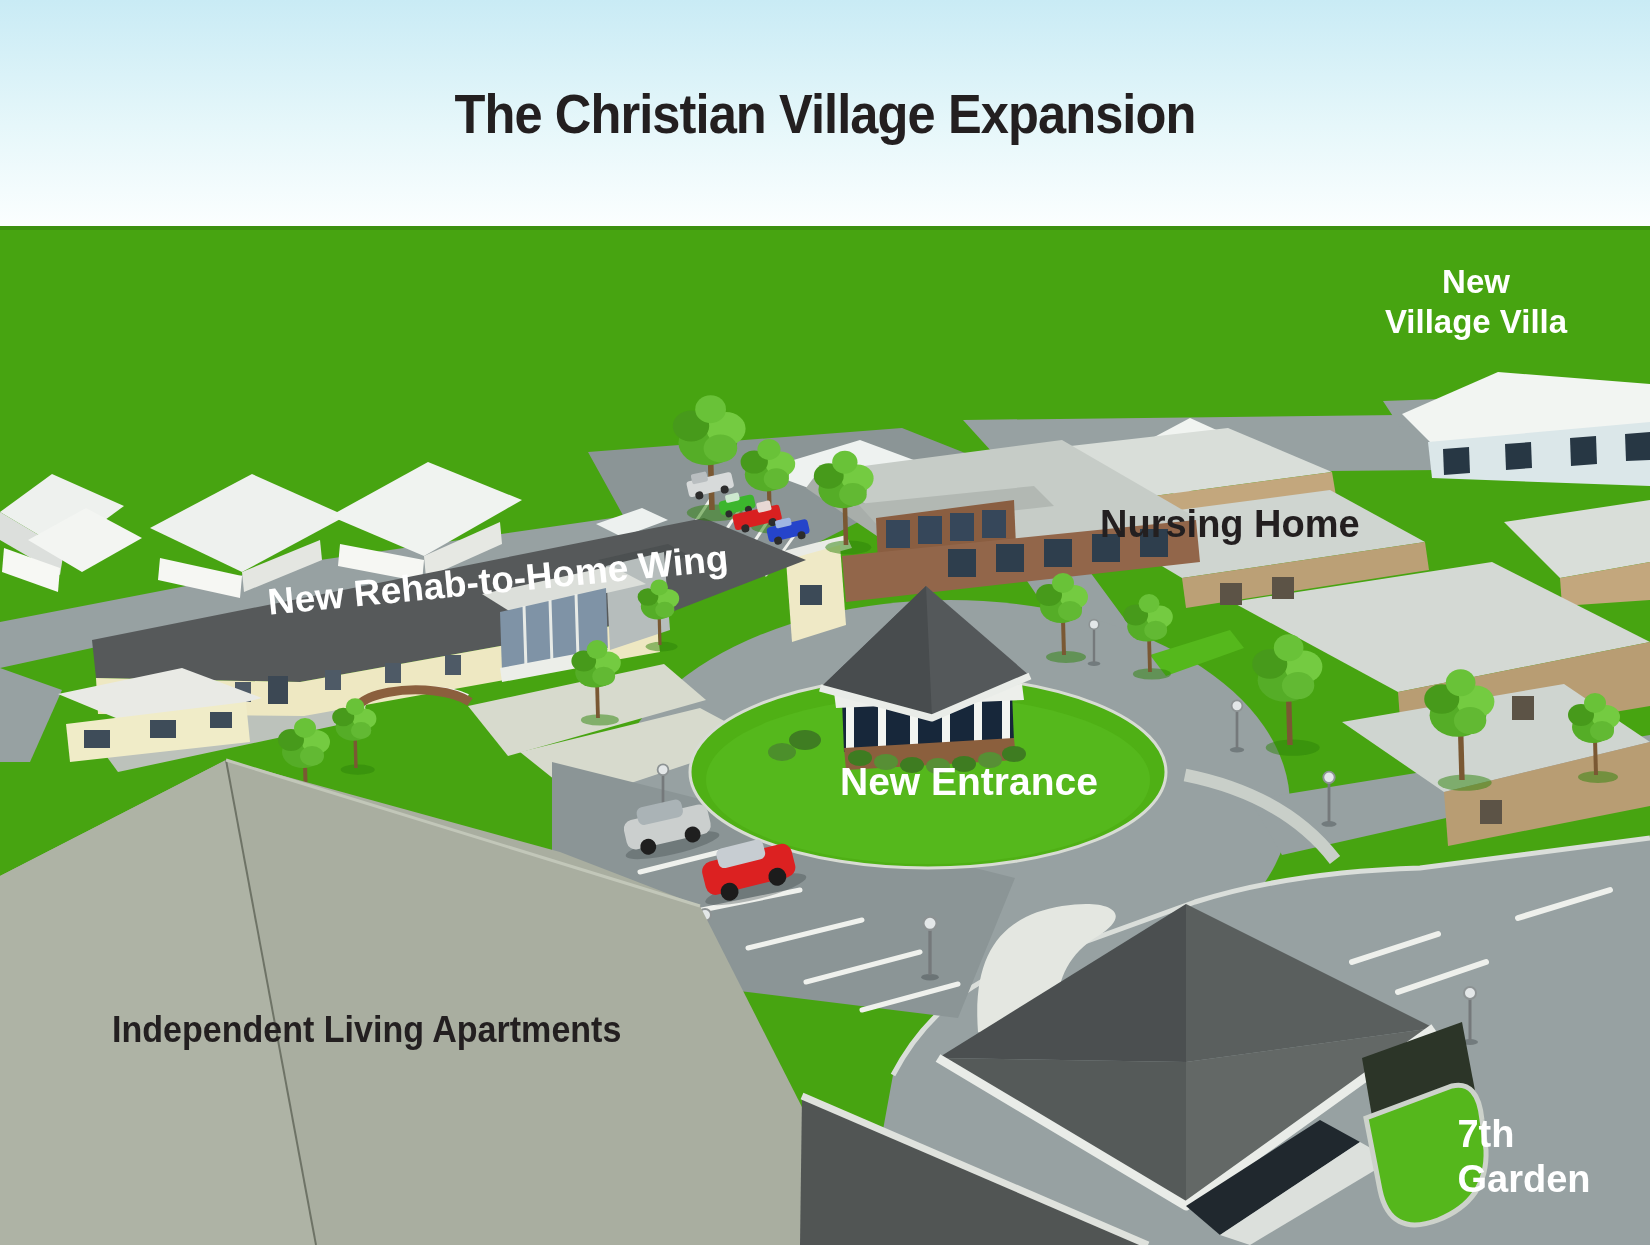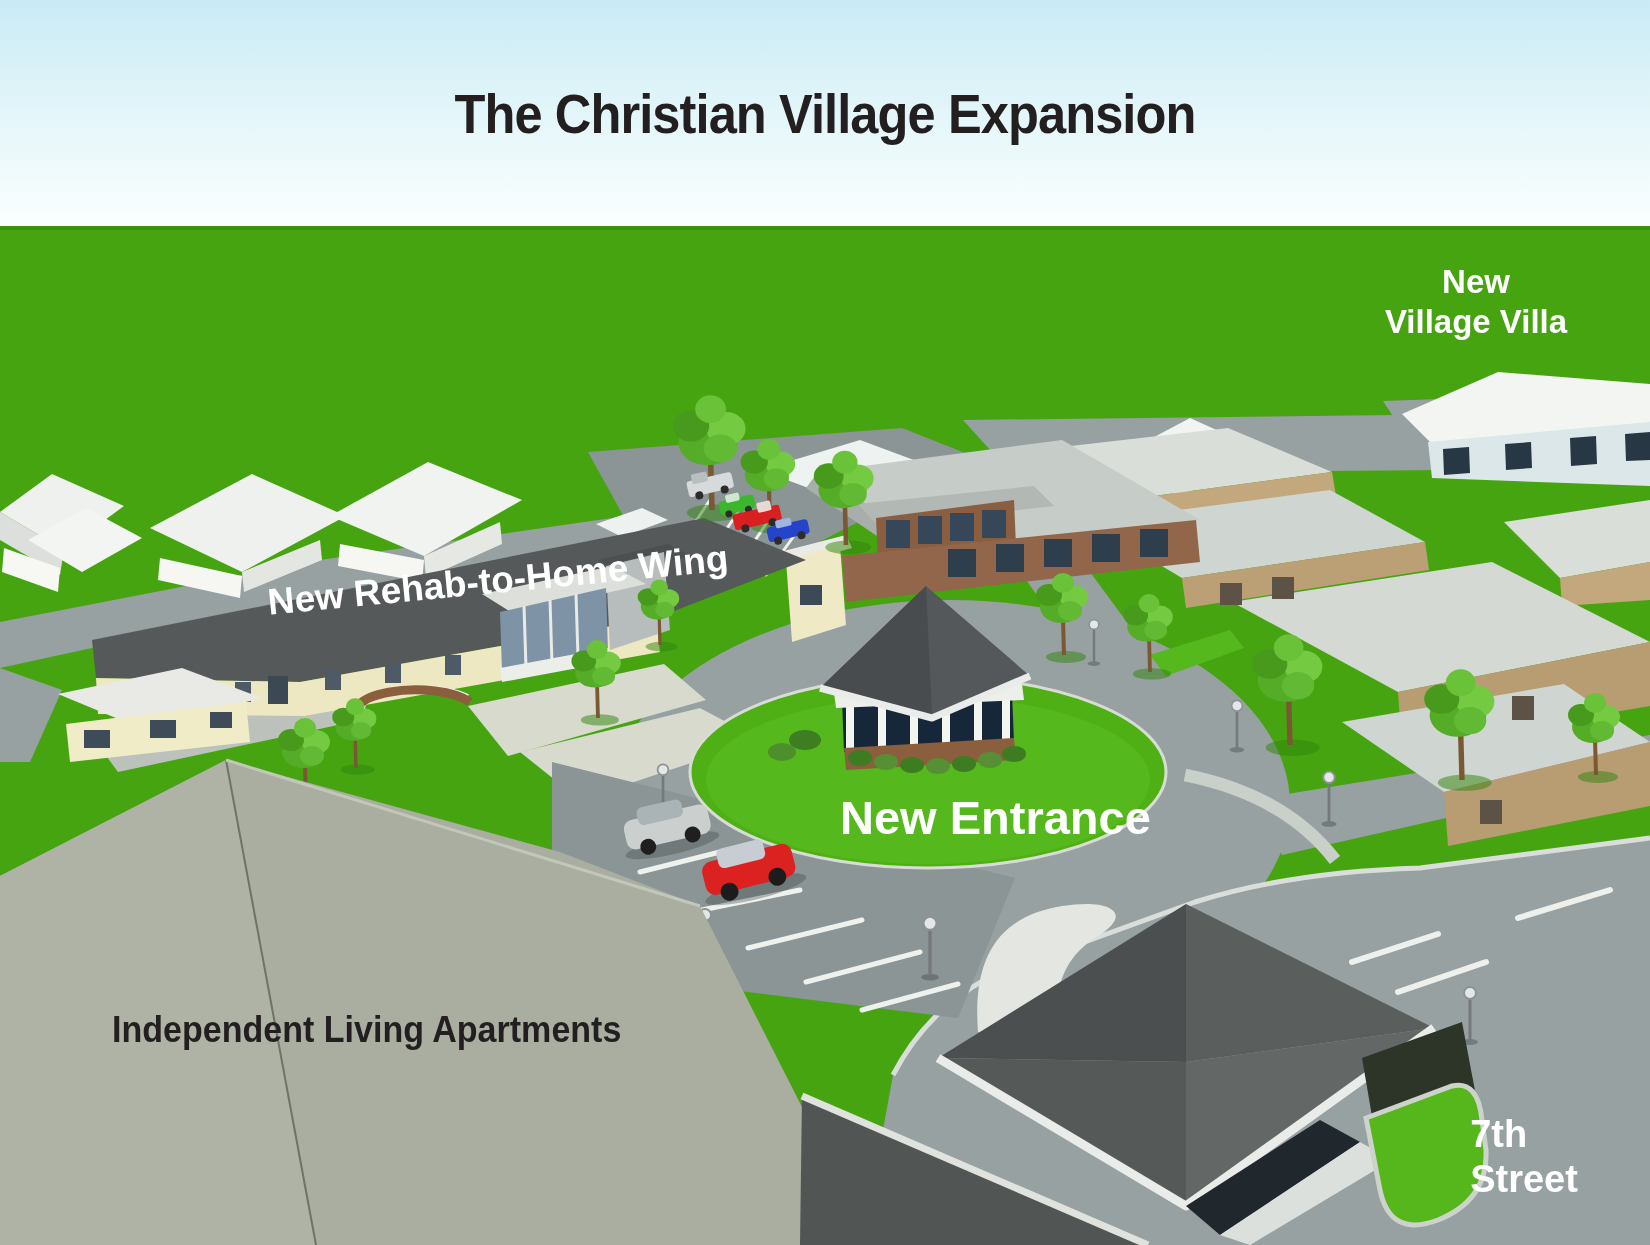--- a/index.html
+++ b/index.html
@@ -6,21 +6,21 @@
   .stage{position:relative;width:1650px;height:1245px;overflow:hidden;
          font-family:"Liberation Sans",sans-serif;background:#15803d;}
   .stage svg{position:absolute;left:0;top:0;}
   .lbl{position:absolute;font-weight:bold;line-height:1.1;white-space:nowrap;}
   .lbl-dark{color:#231f20;}
   .lbl-white{color:#ffffff;}
   #title{top:84px;left:50%;transform:translateX(-50%) scaleX(.92);font-size:55px;letter-spacing:-1px;}
   #lbl-villa{top:262px;left:1448px;transform:translateX(-50%);font-size:33px;text-align:center;line-height:40px;margin-left:28px;}
   #lbl-nursing{top:504px;left:1100px;font-size:38px;}
   #lbl-rehab{top:581px;left:498px;transform:translate(-50%,-50%) rotate(-5.5deg);font-size:37px;}
-  #lbl-entrance{top:792px;left:840px;font-size:47px;}
+  #lbl-entrance{top:761px;left:840px;font-size:39px;}
   #lbl-ila{top:1010px;left:112px;font-size:37px;transform:scaleX(.92);transform-origin:left top;}
   #lbl-street{top:1112px;left:1524px;transform:translateX(-50%);font-size:38px;text-align:left;line-height:45px;}
 </style>
 </head>
 <body>
 
 <div class="stage">
 <svg width="1650" height="1245" viewBox="0 0 1650 1245">
   <defs>
     <linearGradient id="skyg" x1="0" y1="0" x2="0" y2="1">
@@ -304,20 +304,21 @@
     <polygon points="1362,1058 1462,1022 1476,1096 1374,1128" fill="#2c3528"></polygon>
     <path d="M 1366,1118 L 1452,1086 Q 1478,1080 1482,1120 L 1486,1150 Q 1488,1200 1438,1220 Q 1390,1238 1380,1190 Z" fill="#55b71c" stroke="#cdd2cb" stroke-width="5"></path>
   </g>
 </svg>
 
   <div id="title" class="lbl lbl-dark">The Christian Village Expansion</div>
   <div id="lbl-villa" class="lbl lbl-white">
     <div>New</div>
     <div>Village Villa</div>
   </div>
+  <div id="lbl-nursing" class="lbl lbl-dark">Nursing Home</div>
   <div id="lbl-rehab" class="lbl lbl-white">New Rehab-to-Home Wing</div>
   <div id="lbl-entrance" class="lbl lbl-white">New Entrance</div>
   <div id="lbl-ila" class="lbl lbl-dark">Independent Living Apartments</div>
   <div id="lbl-street" class="lbl lbl-white">
     <div>7th</div>
-    <div>Street</div>
+    <div>Garden</div>
   </div>
 </div>
 
 </body></html>

